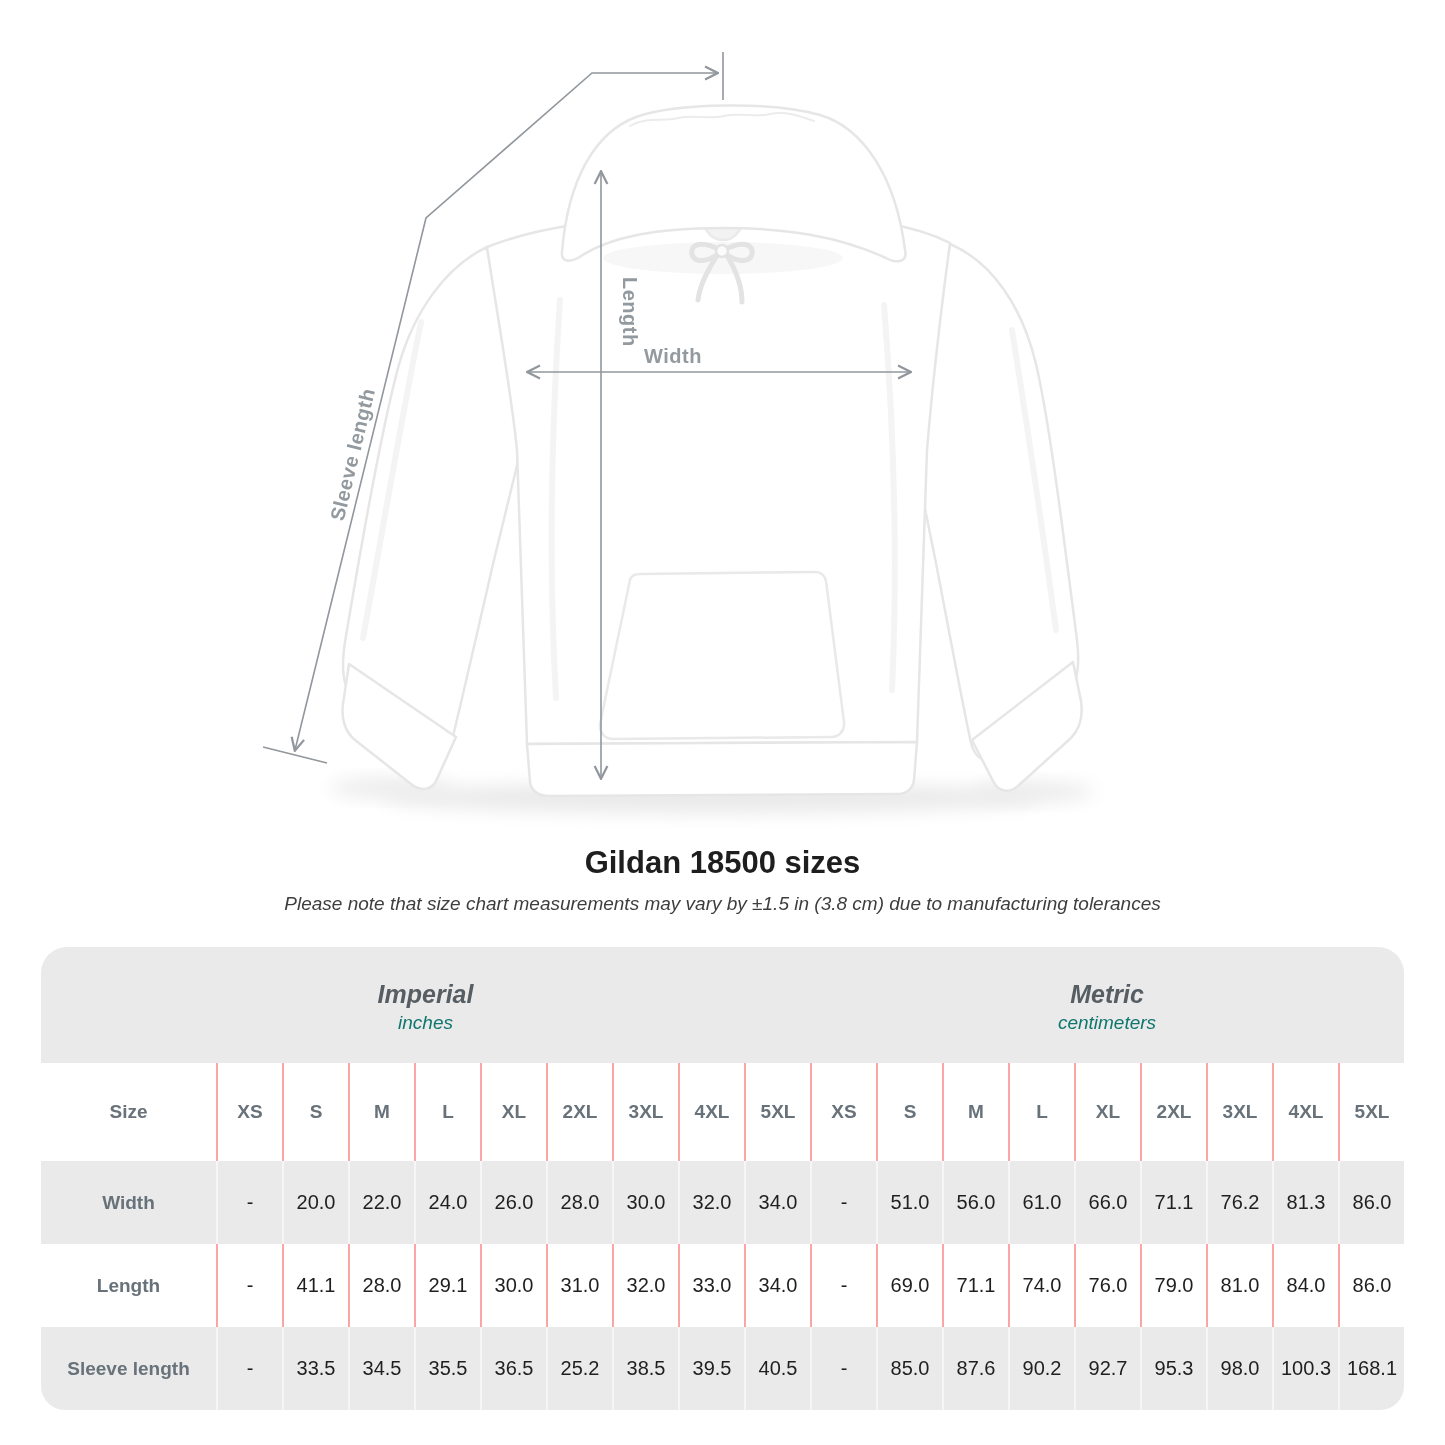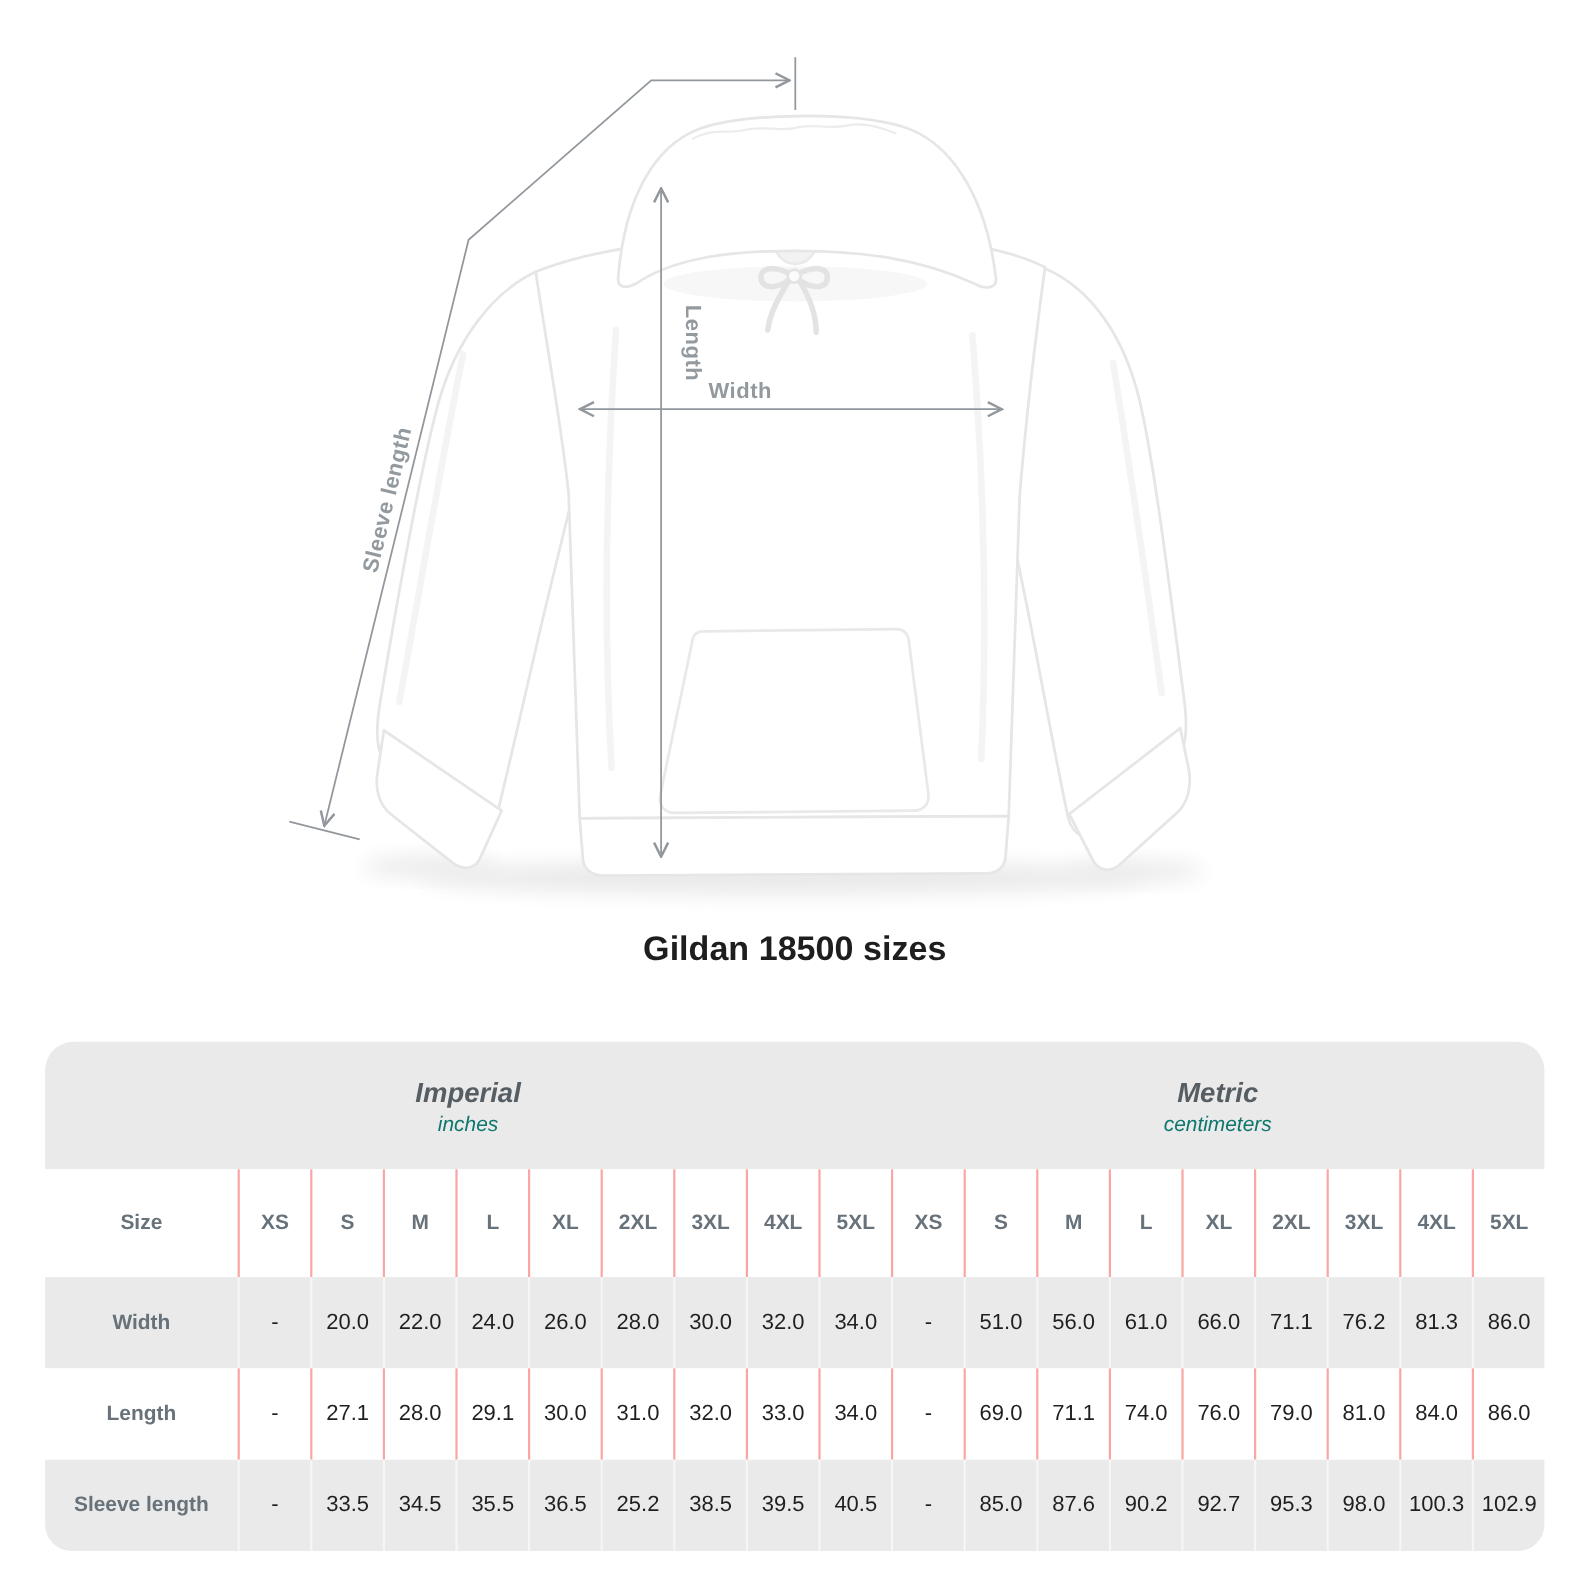--- a/index.html
+++ b/index.html
@@ -103,20 +103,21 @@
         <line x1="263" y1="747" x2="327" y2="763"></line>
       </g>
     </svg>
 
     <span class="mlabel sleeve">Sleeve length</span>
     <span class="mlabel length">Length</span>
     <span class="mlabel width">Width</span>
   </div>
 
   <h1 class="title">Gildan 18500 sizes</h1>
+  <p class="note">Please note that size chart measurements may vary by ±1.5 in (3.8 cm) due to manufacturing tolerances</p>
 
   <div class="sizetable">
     <div class="band">
       <div class="ugroup">
         <div class="uname">Imperial</div>
         <div class="usub">inches</div>
       </div>
       <div class="ugroup">
         <div class="uname">Metric</div>
         <div class="usub">centimeters</div>
@@ -161,21 +162,21 @@
           <div class="cell val">61.0</div>
           <div class="cell val">66.0</div>
           <div class="cell val">71.1</div>
           <div class="cell val">76.2</div>
           <div class="cell val">81.3</div>
           <div class="cell val">86.0</div>
         </div>
         <div class="trow plain">
           <div class="cell lab">Length</div>
           <div class="cell val">-</div>
-          <div class="cell val">27.1</div>
+          <div class="cell val">41.1</div>
           <div class="cell val">28.0</div>
           <div class="cell val">29.1</div>
           <div class="cell val">30.0</div>
           <div class="cell val">31.0</div>
           <div class="cell val">32.0</div>
           <div class="cell val">33.0</div>
           <div class="cell val">34.0</div>
           <div class="cell val">-</div>
           <div class="cell val">69.0</div>
           <div class="cell val">71.1</div>
@@ -198,18 +199,18 @@
           <div class="cell val">39.5</div>
           <div class="cell val">40.5</div>
           <div class="cell val">-</div>
           <div class="cell val">85.0</div>
           <div class="cell val">87.6</div>
           <div class="cell val">90.2</div>
           <div class="cell val">92.7</div>
           <div class="cell val">95.3</div>
           <div class="cell val">98.0</div>
           <div class="cell val">100.3</div>
-          <div class="cell val">102.9</div>
+          <div class="cell val">168.1</div>
         </div>
       </div>
   </div>
 
 </div>
 
 </body></html>

